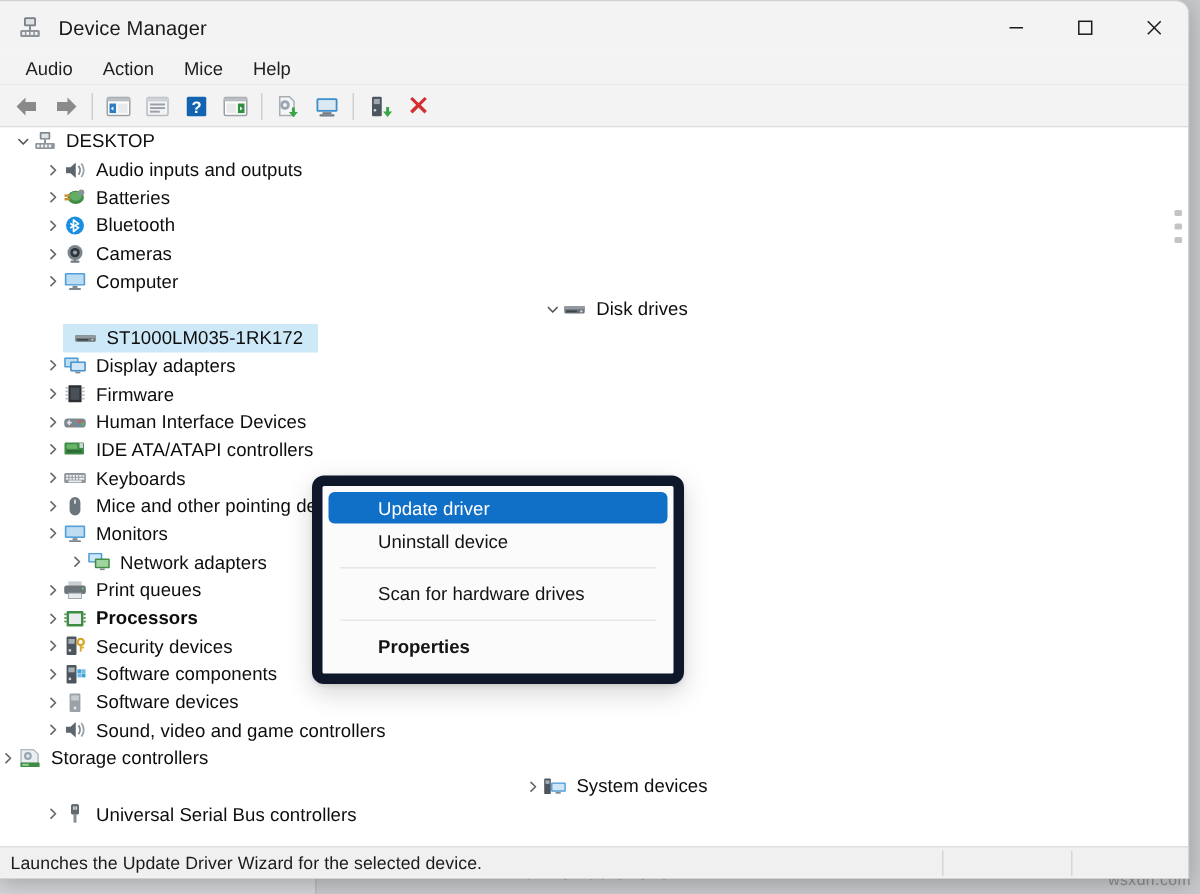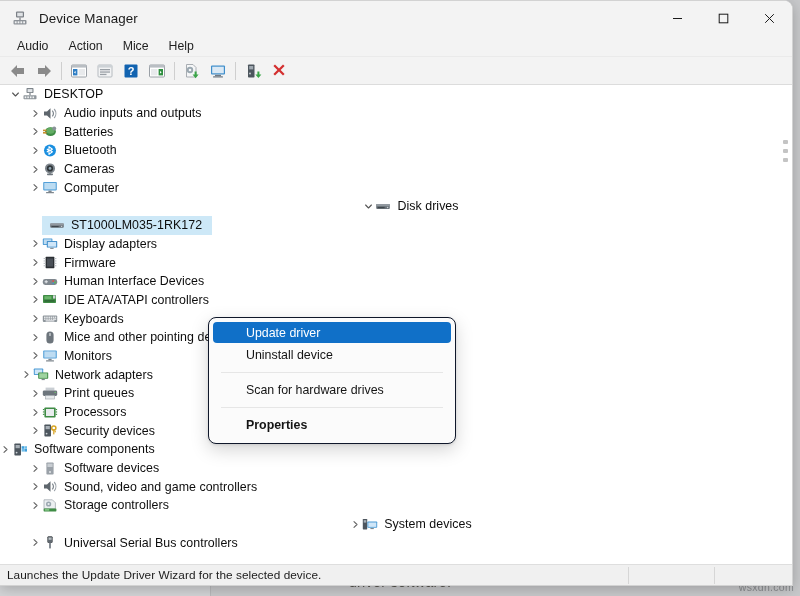--- a/index.html
+++ b/index.html
@@ -129,21 +129,21 @@
     display:block; width:5px; height:4px; margin-bottom:5px;
     background:#c4c4c4; border-radius:1px;
   }
 
   
   #ctxmenu {
     position: absolute;
     left: 208px; top: 232px;
     width: 248px;
     background: #fbfbfb;
-    border: 1px solid #0f172a;
+    border: 7px solid #0f172a;
     border-radius: 8px;
     box-shadow: 0 6px 18px rgba(0,0,0,.17), 0 1px 3px rgba(0,0,0,.10);
     padding: 4px 0 6px 0;
     z-index: 50;
   }
   .mi {
     height: 24px;
     display: flex; align-items: center;
     padding-left: 33px;
     font-size: 12.4px; color: #141414;
@@ -570,21 +570,21 @@
           <svg width="16" height="15" viewBox="0 0 16 15">
             <rect x="1.2" y="2.4" width="13.6" height="8.2" rx="0.8" fill="#54a0d8"></rect>
             <rect x="2.3" y="3.4" width="11.4" height="6.2" fill="#bedcf2"></rect>
             <rect x="6.4" y="10.8" width="3.2" height="1.4" fill="#7f878e"></rect>
             <rect x="4" y="12.2" width="8" height="1.2" rx="0.5" fill="#7f878e"></rect>
           </svg>
         </span>
         <span class="tlabel">Monitors</span>
       </div>
 
-      <div class="row" style="padding-left:21px;">
+      <div class="row" style="padding-left:46px;">
         <span class="chev">
           <svg width="9" height="9" viewBox="0 0 9 9">
               <path d="M3 1.6 L6 4.5 L3 7.4" fill="none" stroke="#666" stroke-width="1.1" stroke-linecap="round" stroke-linejoin="round"></path>
             </svg>
         </span>
         <span class="ticon">
           <svg width="16" height="15" viewBox="0 0 16 15">
             <rect x="0.8" y="1.6" width="9.4" height="6.4" rx="0.7" fill="#4a9ad4"></rect>
             <rect x="1.8" y="2.5" width="7.4" height="4.6" fill="#cfe6f8"></rect>
             <rect x="5.2" y="5.4" width="10" height="6.4" rx="0.7" fill="#3f8c45"></rect>
@@ -605,21 +605,21 @@
           <svg width="16" height="15" viewBox="0 0 16 15">
             <rect x="3.6" y="1.6" width="8.8" height="3" fill="#c9ced3"></rect>
             <rect x="0.8" y="4.4" width="14.4" height="5.6" rx="1.4" fill="#6d757c"></rect>
             <rect x="3.6" y="9.4" width="8.8" height="3.6" fill="#e8ebed" stroke="#9aa1a7" stroke-width="0.6"></rect>
             <circle cx="13.2" cy="6.4" r="0.7" fill="#6ecb6e"></circle>
           </svg>
         </span>
         <span class="tlabel">Print queues</span>
       </div>
 
-      <div class="row" style="padding-left:30px;">
+      <div class="row" style="padding-left:30px;font-weight:bold;">
         <span class="chev">
           <svg width="9" height="9" viewBox="0 0 9 9">
               <path d="M3 1.6 L6 4.5 L3 7.4" fill="none" stroke="#666" stroke-width="1.1" stroke-linecap="round" stroke-linejoin="round"></path>
             </svg>
         </span>
         <span class="ticon">
           <svg width="16" height="15" viewBox="0 0 16 15">
             <rect x="2.4" y="2.4" width="11.2" height="10.2" rx="0.8" fill="#3f8c45"></rect>
             <rect x="4" y="4" width="8" height="7" fill="#e9ecee"></rect>
             <g fill="#3f8c45">
@@ -647,21 +647,21 @@
             <rect x="3.6" y="3" width="4.2" height="3.2" fill="#a7afb6"></rect>
             <circle cx="4.6" cy="10.6" r="0.9" fill="#ced4d9"></circle>
             <circle cx="11.8" cy="5" r="2.1" fill="none" stroke="#d7a423" stroke-width="1.5"></circle>
             <rect x="11.2" y="6.4" width="1.2" height="5" fill="#d7a423"></rect>
             <rect x="12.4" y="8.2" width="1.6" height="1.1" fill="#d7a423"></rect>
           </svg>
         </span>
         <span class="tlabel">Security devices</span>
       </div>
 
-      <div class="row" style="">
+      <div class="row" style="padding-left:30px;">
         <span class="chev">
           <svg width="9" height="9" viewBox="0 0 9 9">
               <path d="M3 1.6 L6 4.5 L3 7.4" fill="none" stroke="#666" stroke-width="1.1" stroke-linecap="round" stroke-linejoin="round"></path>
             </svg>
         </span>
         <span class="ticon">
           <svg width="16" height="15" viewBox="0 0 16 15">
             <rect x="2.4" y="1.4" width="6.6" height="12.2" rx="0.8" fill="#4d565e"></rect>
             <rect x="3.6" y="3" width="4.2" height="3.2" fill="#a7afb6"></rect>
             <circle cx="4.6" cy="10.6" r="0.9" fill="#ced4d9"></circle>
@@ -699,21 +699,21 @@
         <span class="ticon">
           <svg width="16" height="15" viewBox="0 0 16 15">
             <path d="M2 5.5 h3 L8.5 2.3 v10.4 L5 9.5 H2 Z" fill="#5e666d"></path>
             <path d="M10.3 4.6 a4.6 4.6 0 0 1 0 5.8" fill="none" stroke="#7d858c" stroke-width="1.2"></path>
             <path d="M12.2 3 a7 7 0 0 1 0 9" fill="none" stroke="#9aa1a8" stroke-width="1.2"></path>
           </svg>
         </span>
         <span class="tlabel">Sound, video and game controllers</span>
       </div>
 
-      <div class="row" style="padding-left:30px;">
+      <div class="row" style="">
         <span class="chev">
           <svg width="9" height="9" viewBox="0 0 9 9">
               <path d="M3 1.6 L6 4.5 L3 7.4" fill="none" stroke="#666" stroke-width="1.1" stroke-linecap="round" stroke-linejoin="round"></path>
             </svg>
         </span>
         <span class="ticon">
           <svg width="16" height="15" viewBox="0 0 16 15">
             <path d="M2 1.8 h8.4 l3 3 v6 h-11.4 z" fill="#eceff1" stroke="#9aa1a7" stroke-width="0.7"></path>
             <circle cx="6.6" cy="6" r="2.6" fill="#9aa7b0"></circle>
             <circle cx="6.6" cy="6" r="1.1" fill="#eceff1"></circle>

